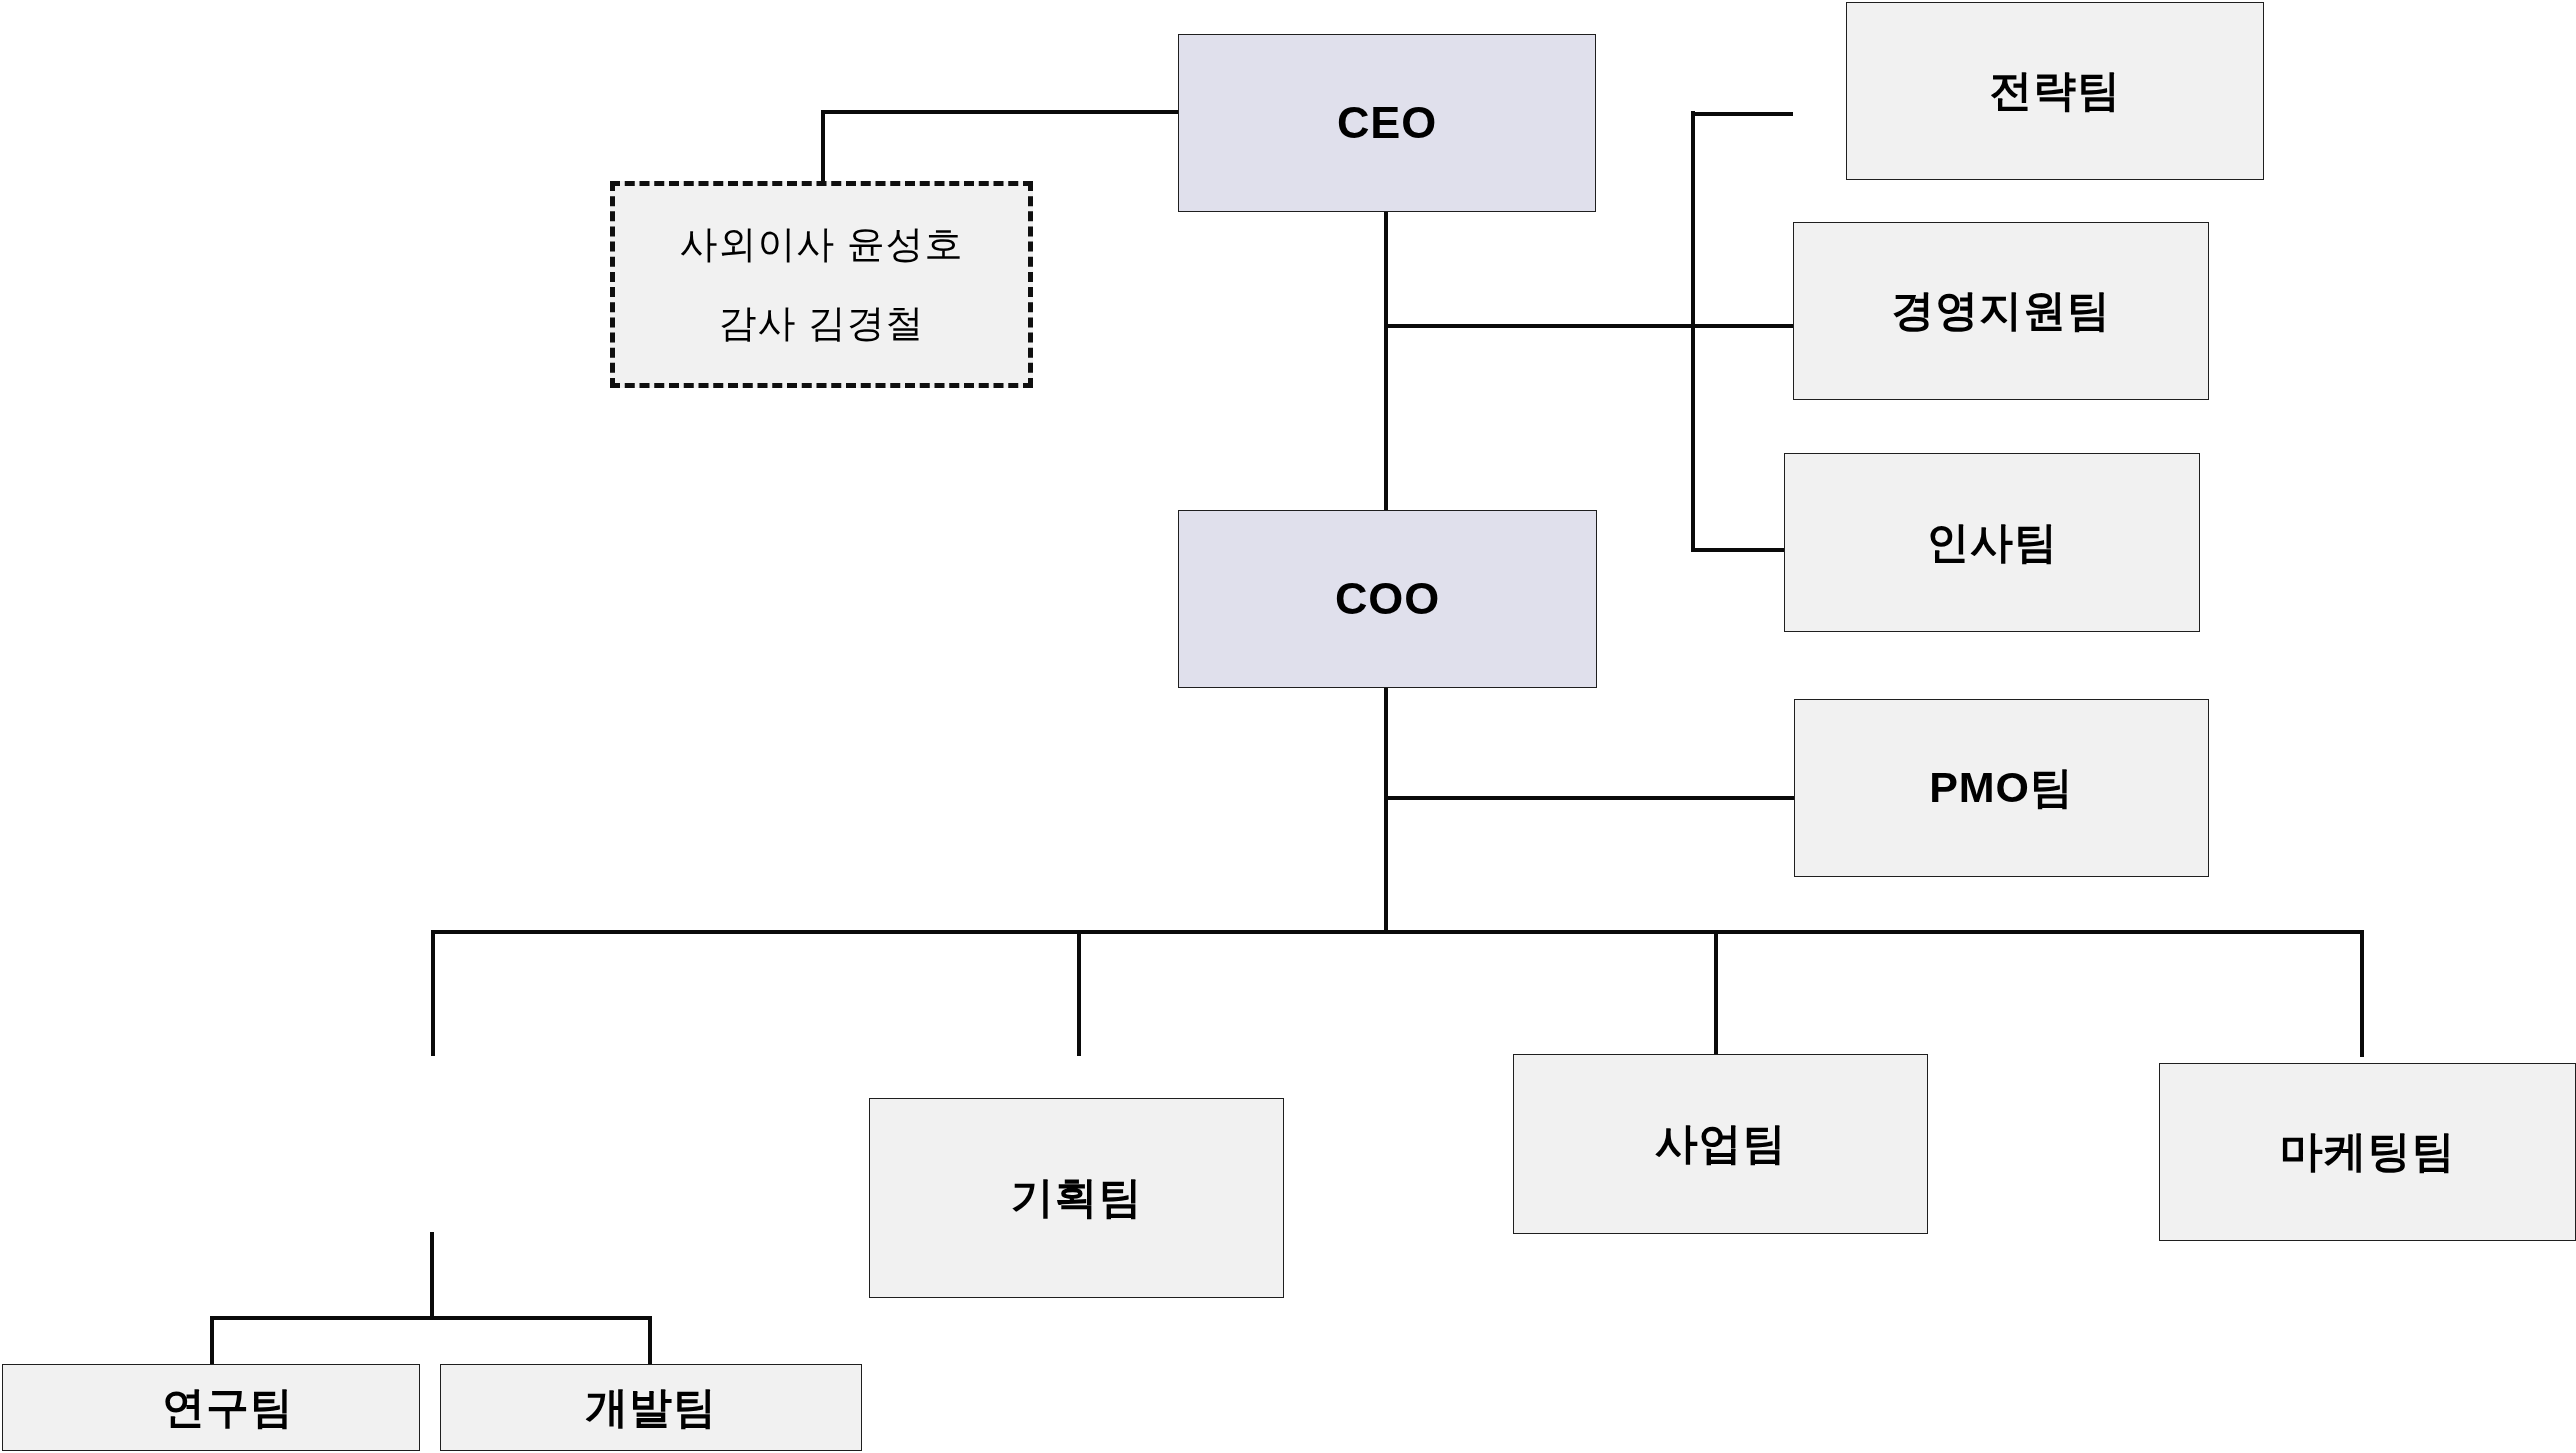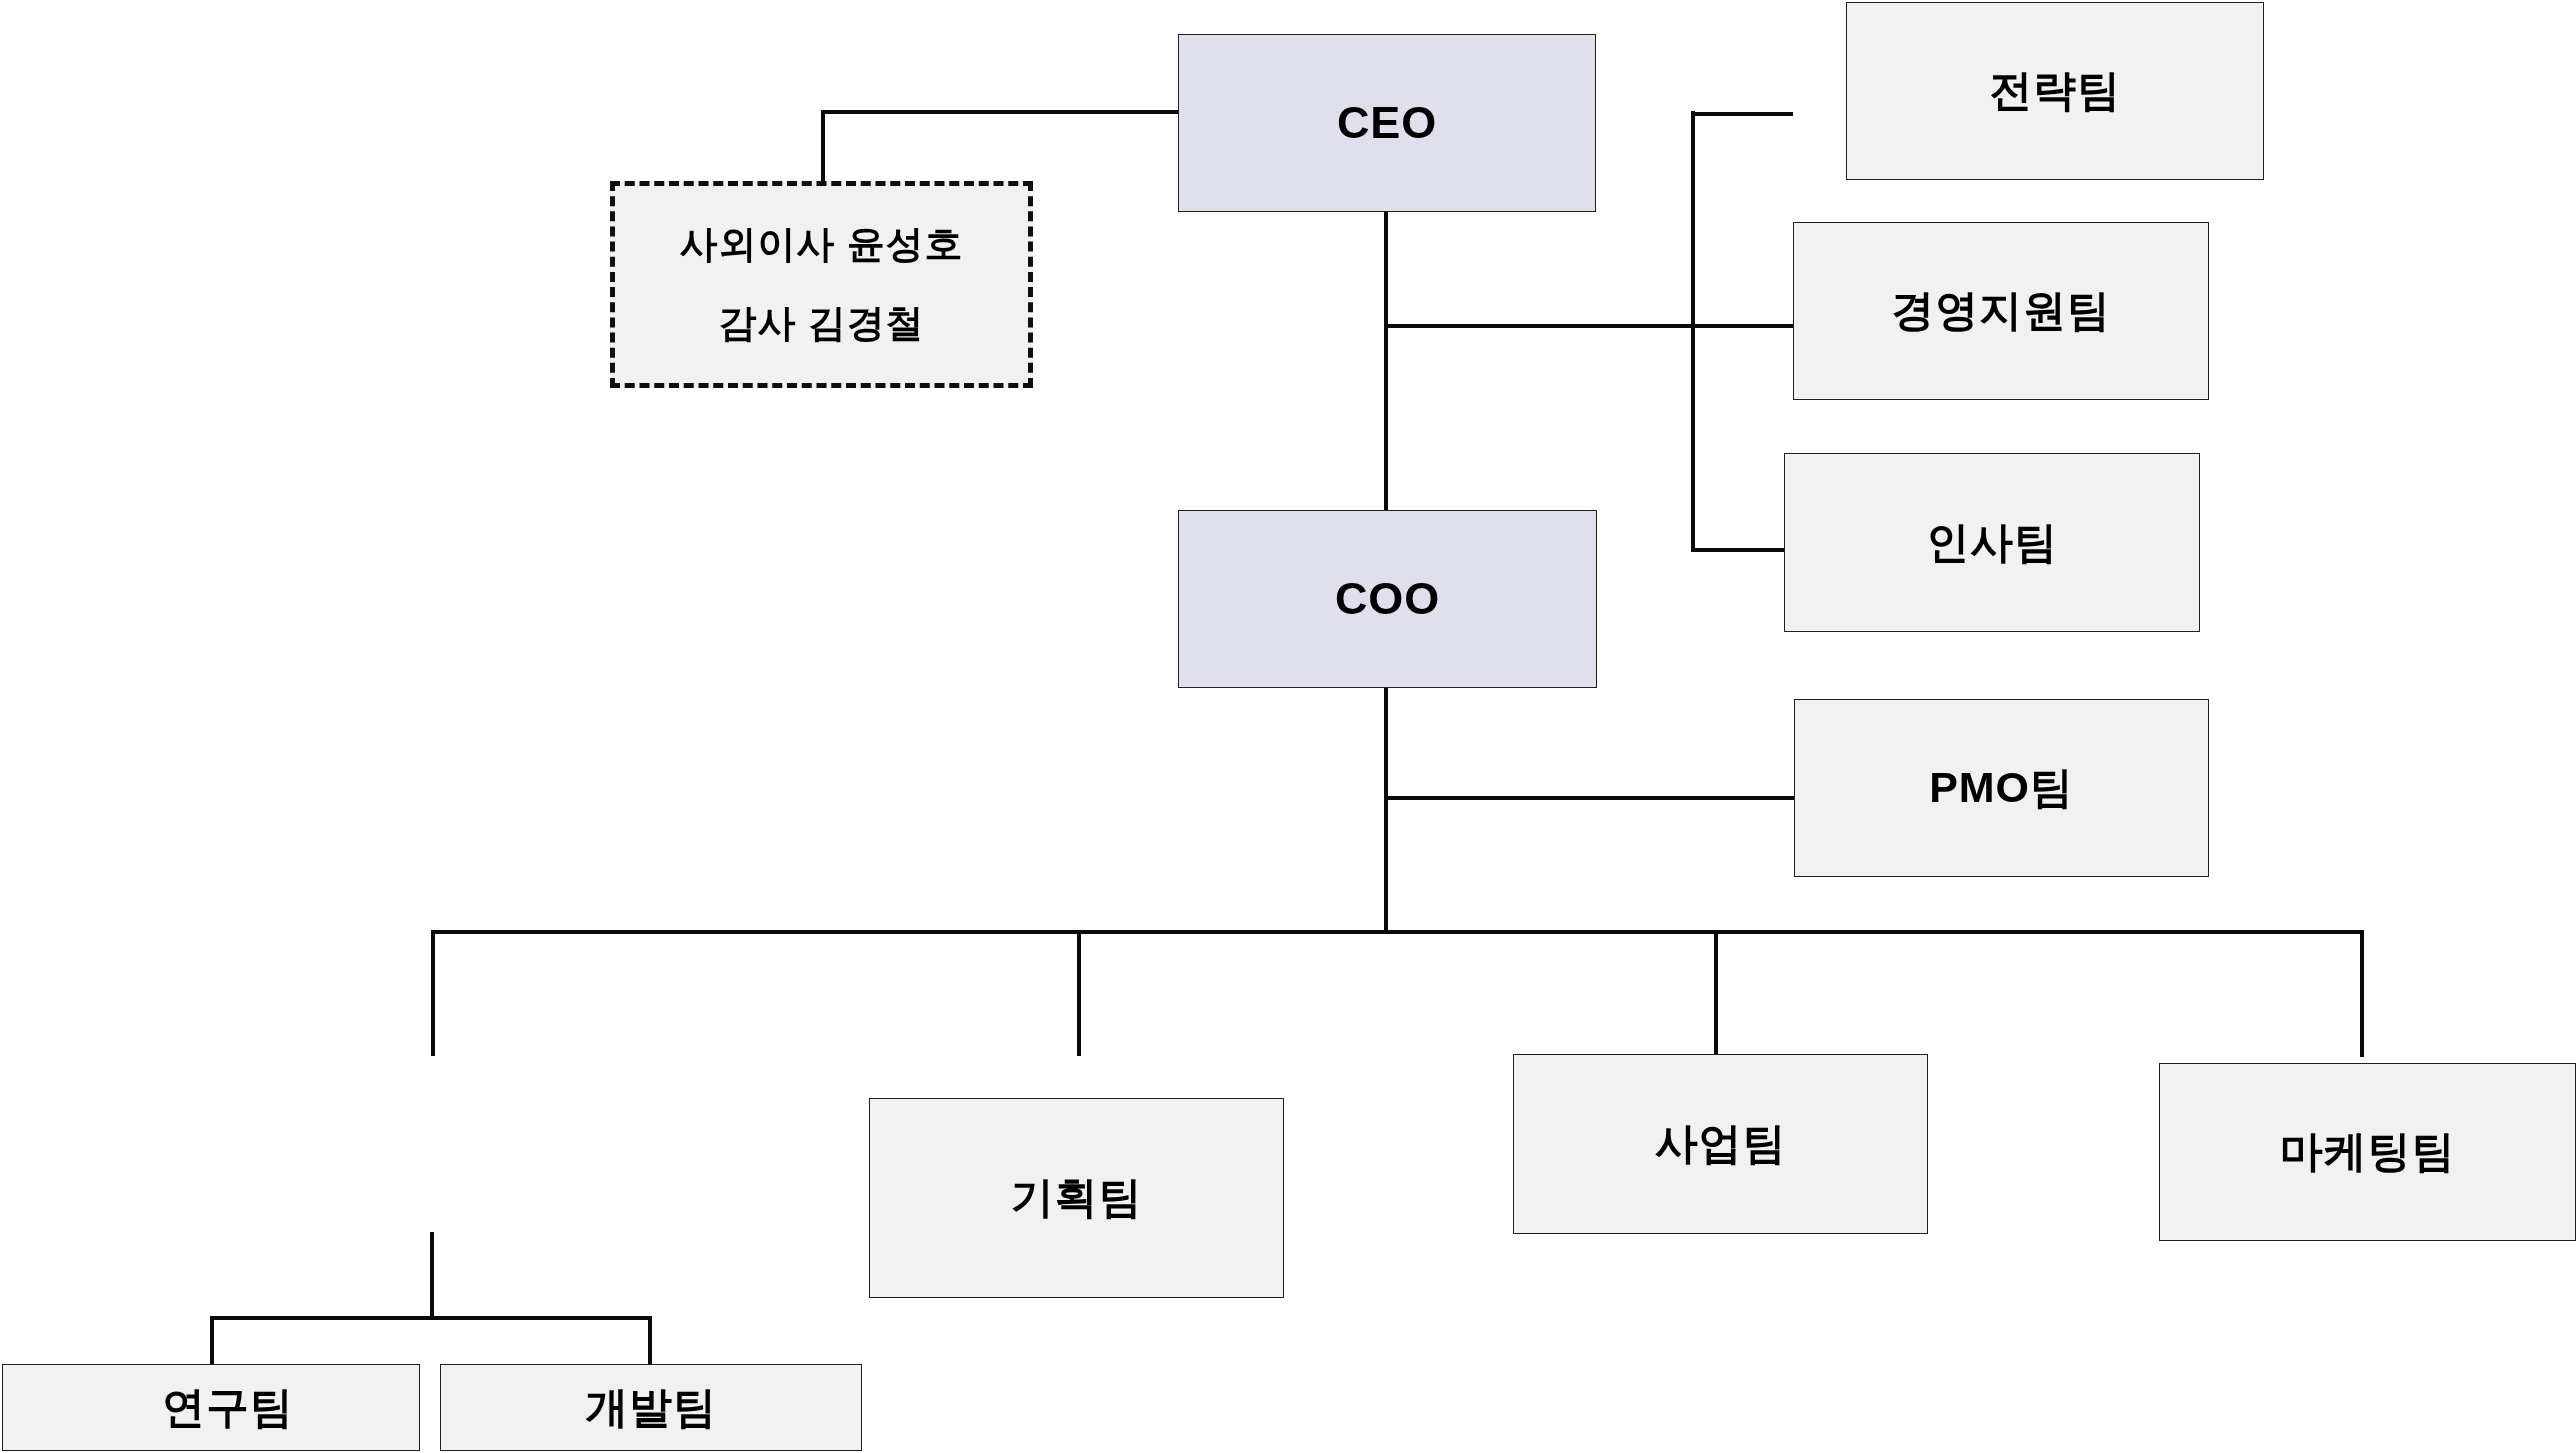--- a/index.html
+++ b/index.html
@@ -62,21 +62,21 @@
   .n-business {left:1513px; top:1054px; width:415px; height:180px;}
   .n-marketing{left:2159px; top:1055px; width:417px; height:178px;margin-top:8px;}
   .n-research {left:1.9px;    top:1364px; width:418px; height:87px;padding-left:34px;}
   .n-develop  {left:440px;  top:1364px; width:422px; height:87px;}
   .n-advisory{
     left:610px; top:181px; width:423px; height:207px;
     border:5.7px dashed #0f0f0f;
     background:var(--team-fill);
     flex-direction:column;
     justify-content:space-evenly;
-    font-size:38px;font-weight:700;
+    font-size:38px;font-weight:400;
   }
   .n-advisory span{display:block;line-height:1.1;}
 </style>
 </head>
 <body>
 
 <div class="canvas">
 
   <div class="line ln-ceo-adv-h"></div>
   <div class="line ln-ceo-adv-v"></div>

